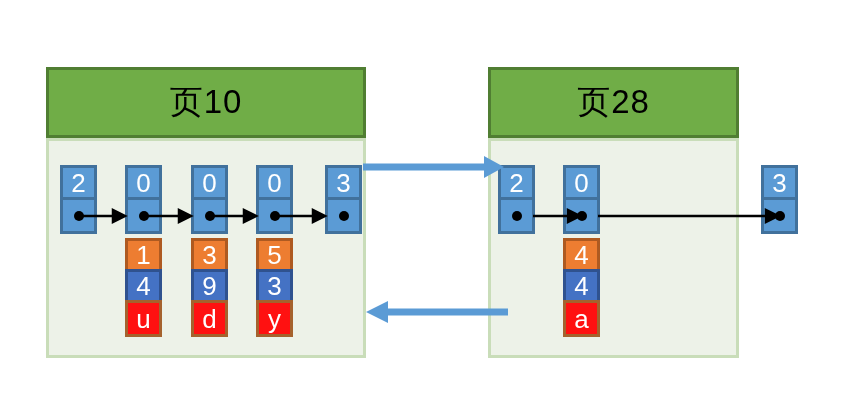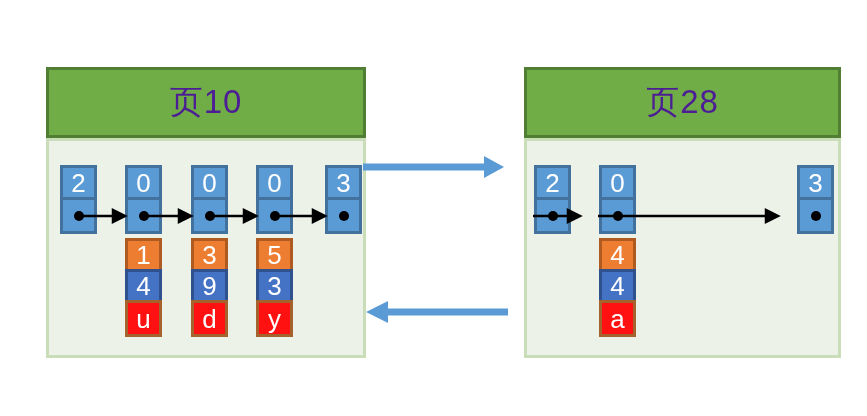--- a/index.html
+++ b/index.html
@@ -15,21 +15,21 @@
   .canvas{
     position:relative; width:867px; height:416px; background:#ffffff;
     font-family:"Liberation Sans","DejaVu Sans",sans-serif; overflow:hidden;
   }
   .page{position:absolute; top:67px; height:291px;}
   .page-header{
     position:absolute; top:0; left:0; right:0; height:71px;
     background:var(--header-green); border:3px solid var(--header-green-border);
     box-sizing:border-box; display:flex; align-items:center; justify-content:center;
   }
-  .page-title{color:#4c1d95; font-size:33px; font-weight:400; letter-spacing:1px;}
+  .page-title{color:#000000; font-size:33px; font-weight:400; letter-spacing:1px;}
   .page-body{
     position:absolute; top:71px; left:0; right:0; bottom:0;
     background:var(--page-bg); border:3px solid var(--page-border); box-sizing:border-box;
   }
   .col{position:absolute; top:98px; width:37px;}
   .cell{
     box-sizing:border-box; width:37px; border:3px solid; color:#fff;
     display:flex; align-items:center; justify-content:center;
     font-size:26px; line-height:1; font-weight:400;
   }
@@ -94,21 +94,21 @@
     </div>
 
     <div class="col" style="left:279px;">
       <div class="cell value">3</div>
       <div class="cell pointer">
           <span class="dot"></span>
         </div>
     </div>
   </div>
 
-  <div class="page" style="left:524px; width:317px;text-decoration:underline;">
+  <div class="page" style="left:488px; width:251px;text-decoration:underline;">
     <div class="page-header">
       <span class="page-title">页28</span>
     </div>
     <div class="page-body"></div>
 
     <div class="col" style="left:10px;">
       <div class="cell value">2</div>
       <div class="cell pointer">
           <span class="dot"></span>
         </div>

